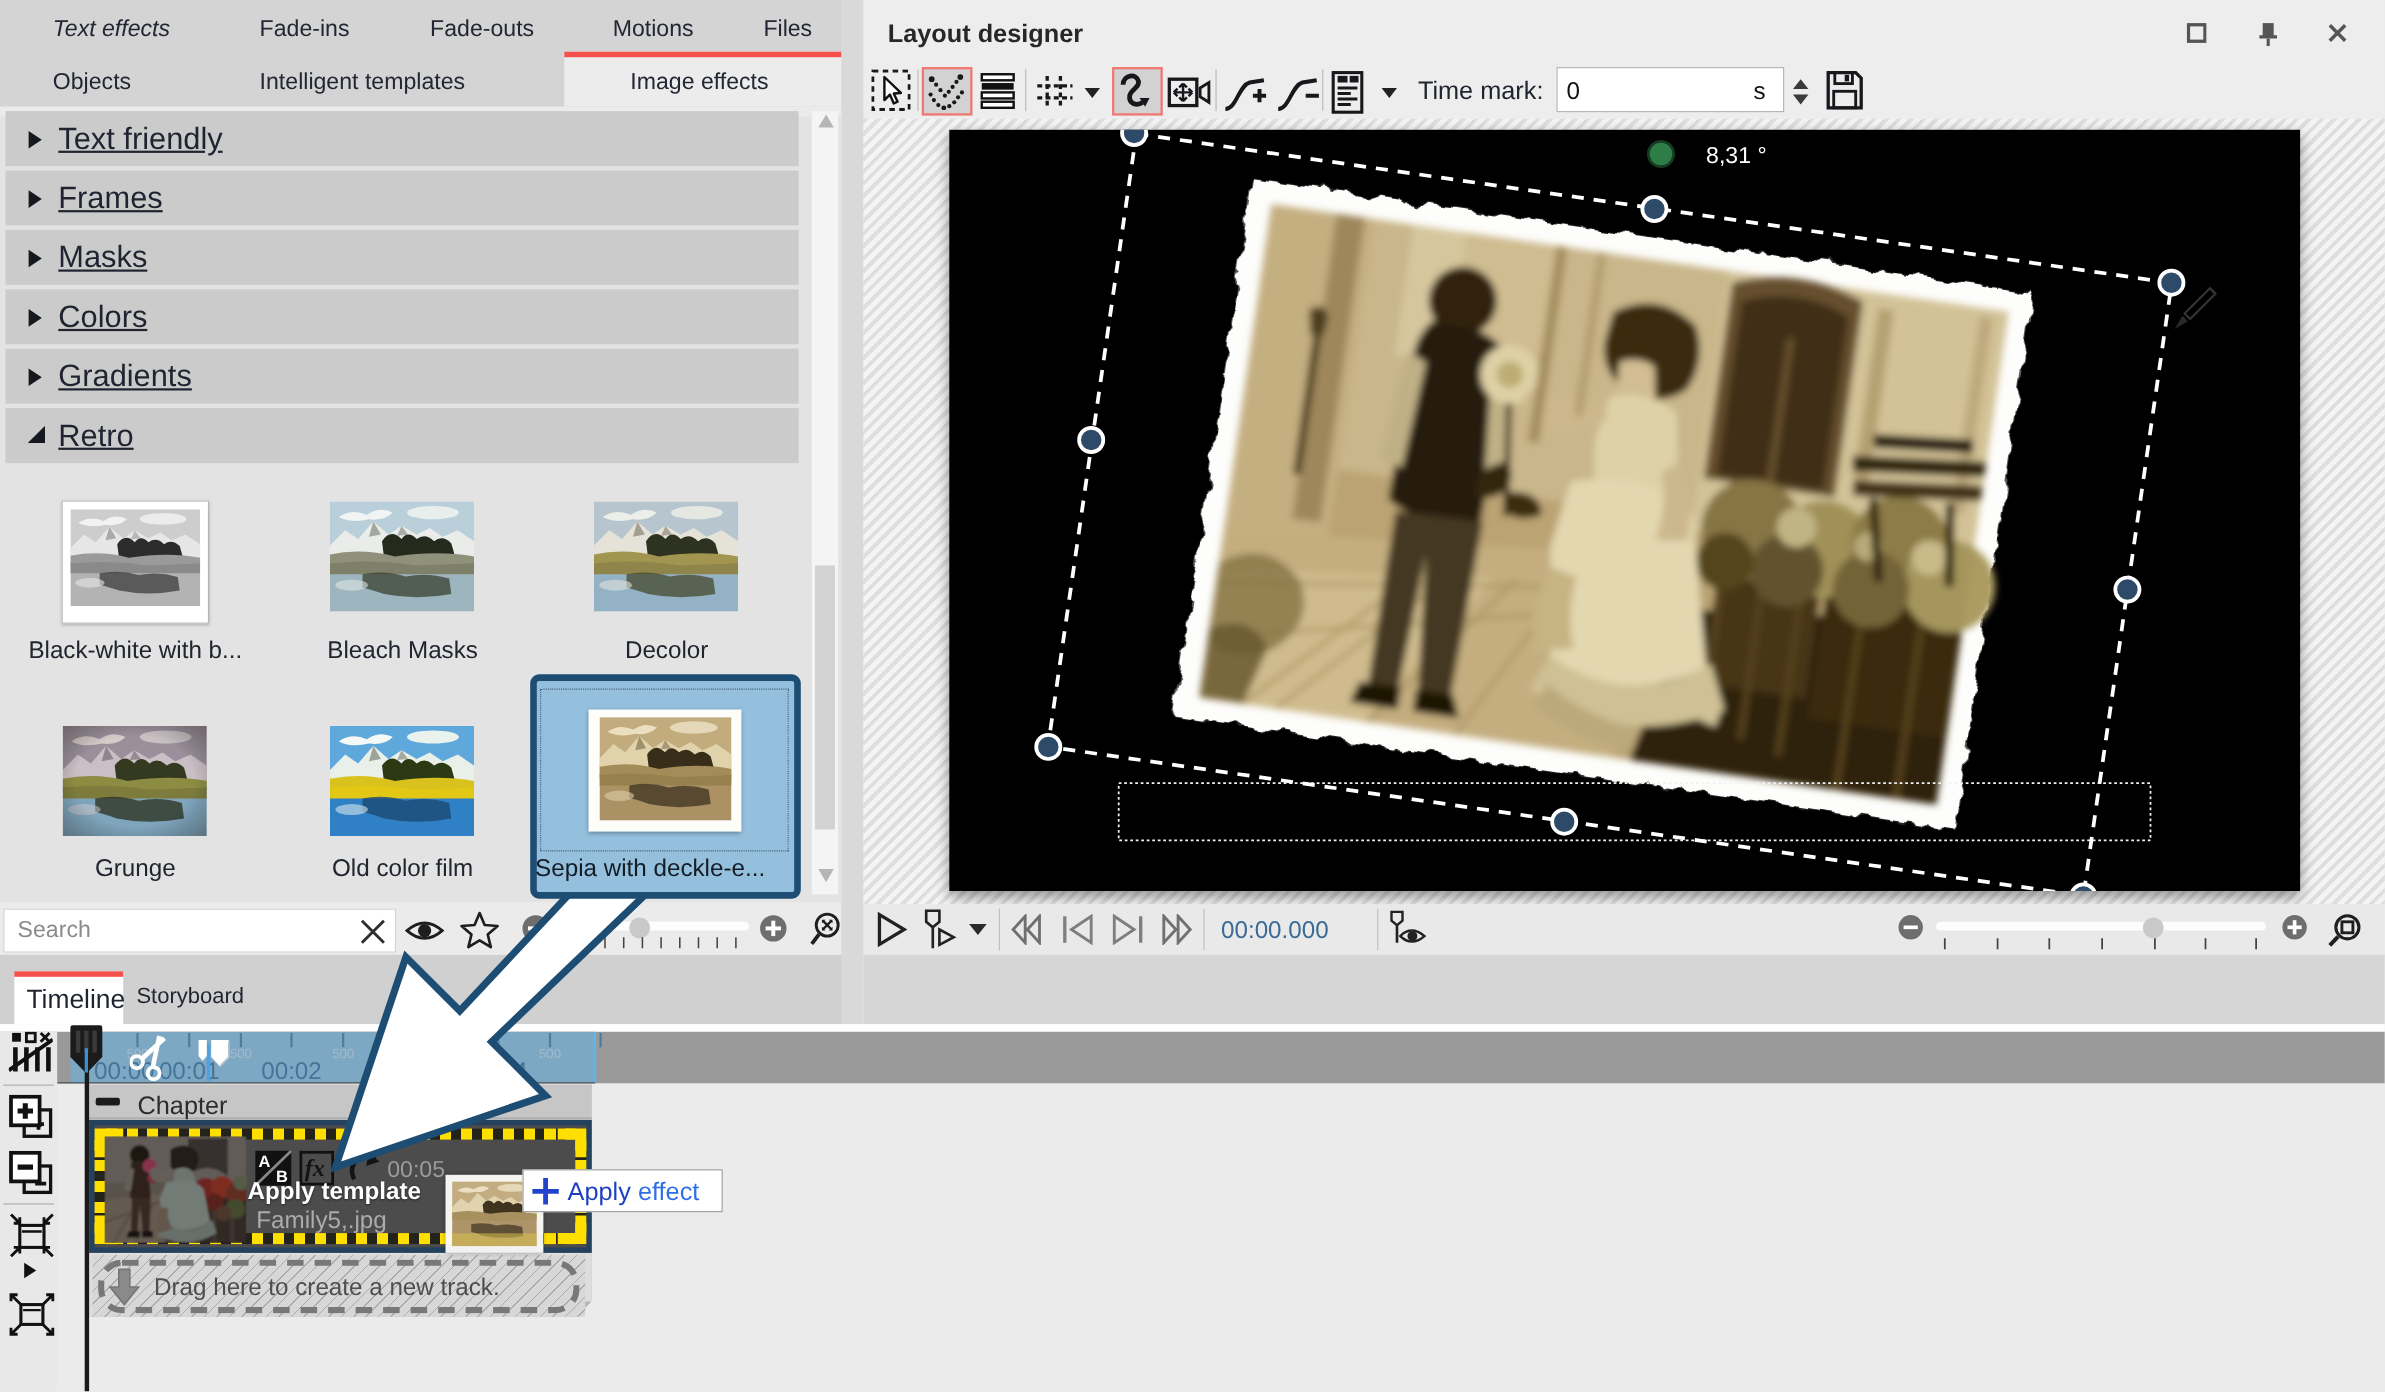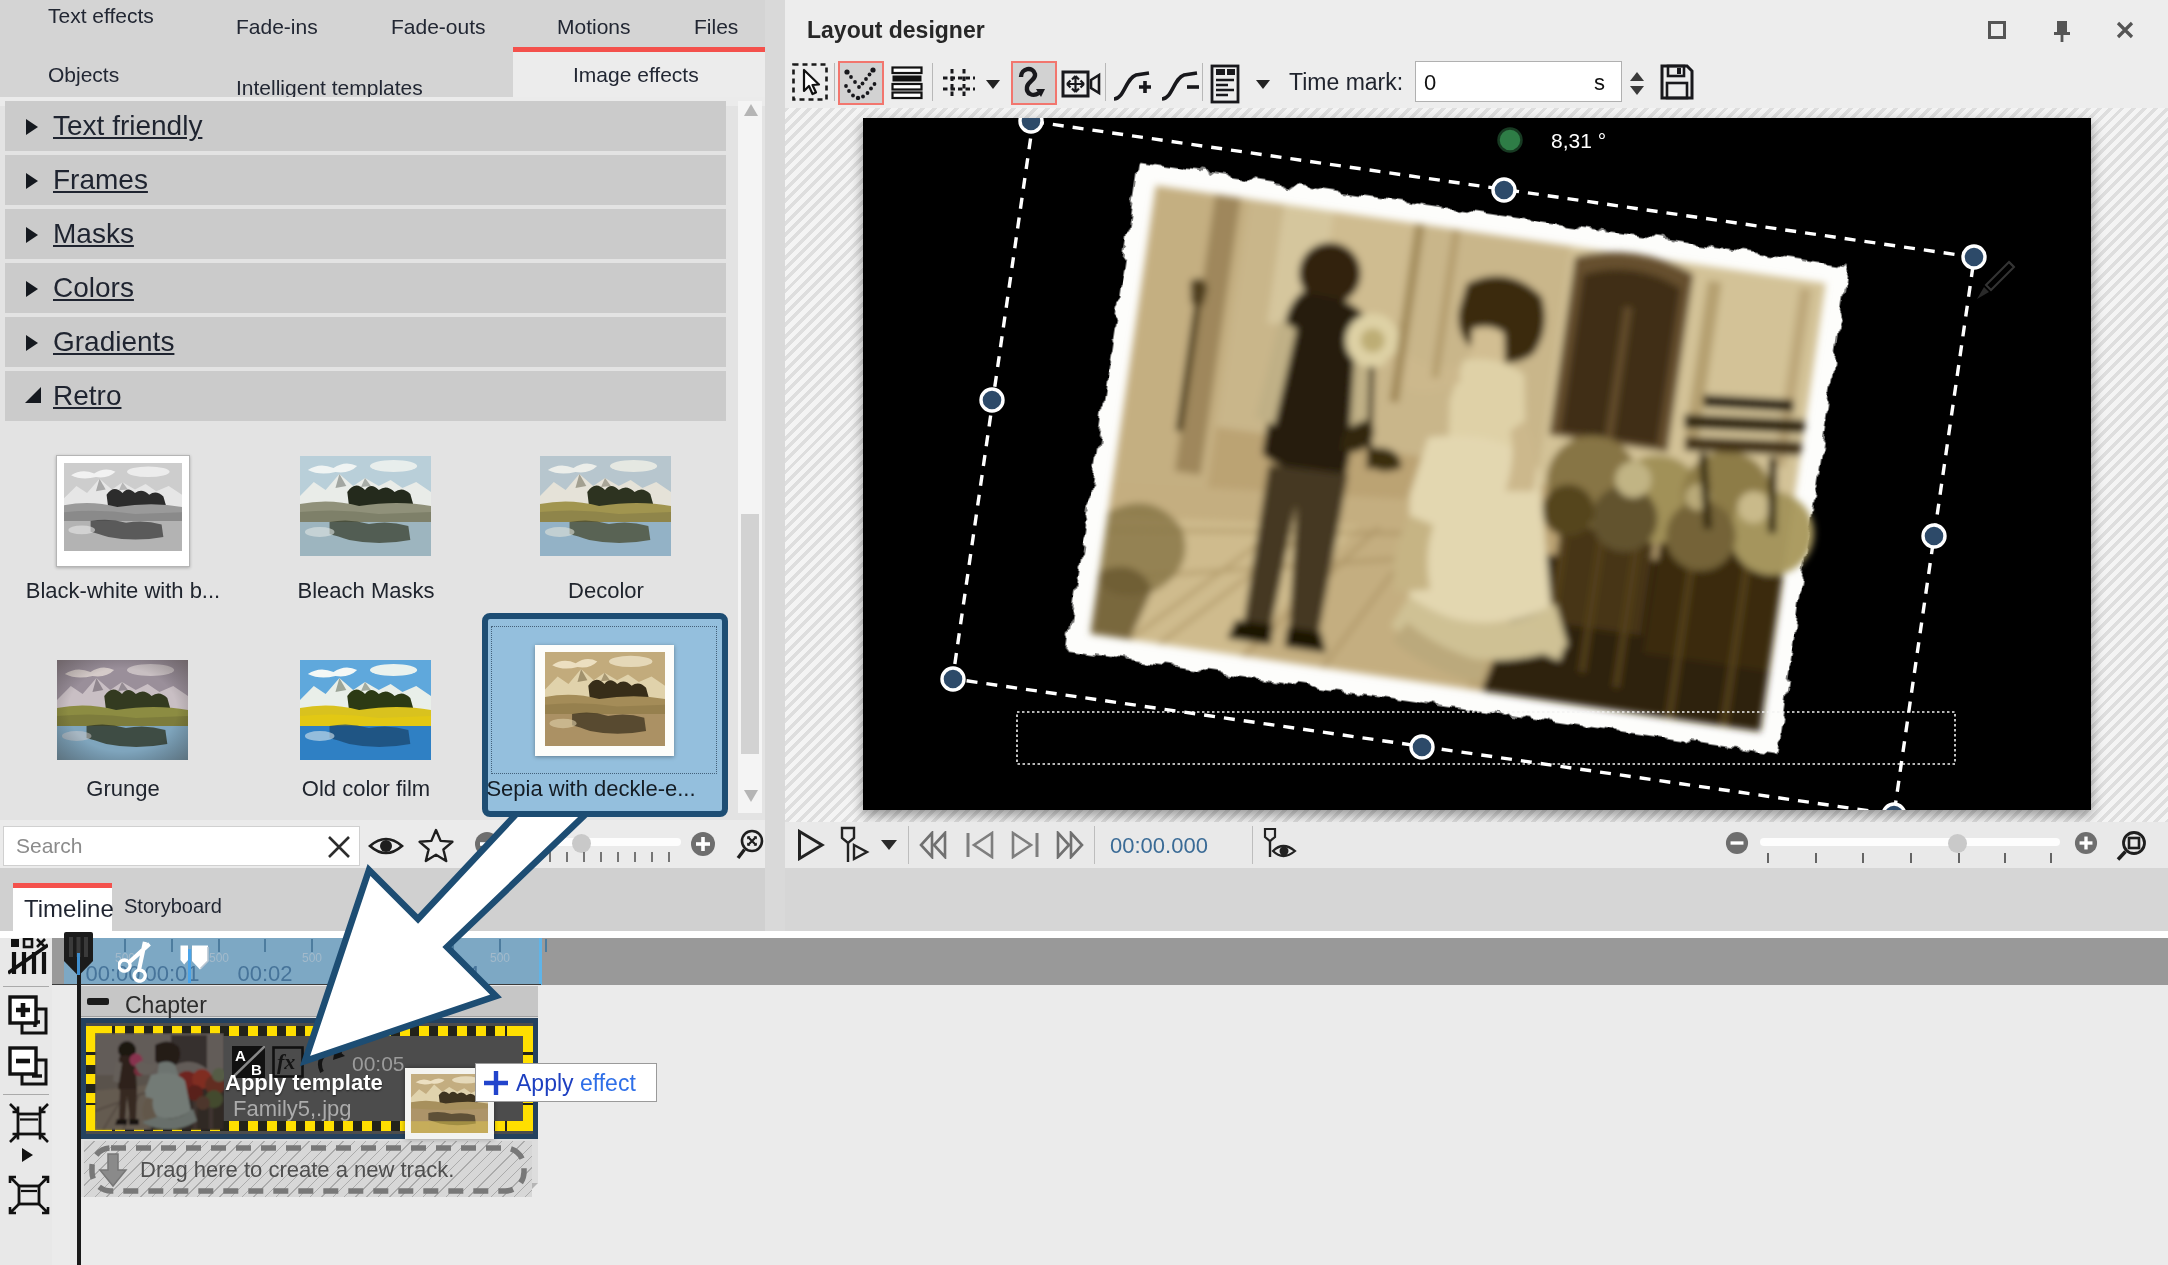--- a/index.html
+++ b/index.html
@@ -7,27 +7,27 @@
   body { font-family:"Liberation Sans", sans-serif; position:relative; background:#ebebeb; }
   .abs { position:absolute; }
 </style>
 </head>
 <body>
 
 <div class="abs" id="leftpanel" style="left:0;top:0;width:765px;height:931px;background:#e3e3e3;"></div>
 
 <div class="abs" style="left:0;top:0;width:765px;height:97px;background:#d4d4d4;"></div>
 <div class="abs" style="left:513px;top:47px;width:252px;height:50px;background:#ececec;border-top:5px solid #f4514c;"></div>
-<div class="abs tabtxt" style="left:48px;top:4px;">Text effects</div>
+<div class="abs tabtxt" style="left:48px;top:15px;font-style:italic;">Text effects</div>
 <div class="abs tabtxt" style="left:236px;top:15px;">Fade-ins</div>
 <div class="abs tabtxt" style="left:391px;top:15px;">Fade-outs</div>
 <div class="abs tabtxt" style="left:557px;top:15px;">Motions</div>
 <div class="abs tabtxt" style="left:694px;top:15px;">Files</div>
 <div class="abs tabtxt" style="left:48px;top:63px;">Objects</div>
-<div class="abs tabtxt" style="left:236px;top:63px;margin-top:13px;">Intelligent templates</div>
+<div class="abs tabtxt" style="left:236px;top:63px;">Intelligent templates</div>
 <div class="abs tabtxt" style="left:573px;top:63px;">Image effects</div>
 <style>
  .tabtxt { font-size:21px; color:#222733; }
 </style>
 
 <div class="abs" style="left:0;top:97px;width:765px;height:9px;background:#ebebeb;"></div>
 <style>
  .acc { position:absolute; left:5px; width:721px; height:50px; background:#cbcbcb; color:#1f2430; font-size:28px; }
  .acc .lbl { position:absolute; left:48px; top:9px;text-decoration:underline; }
  .tri { position:absolute; left:21px; top:18px; width:0; height:0; border-left:12px solid #15191f; border-top:8px solid transparent; border-bottom:8px solid transparent; }

